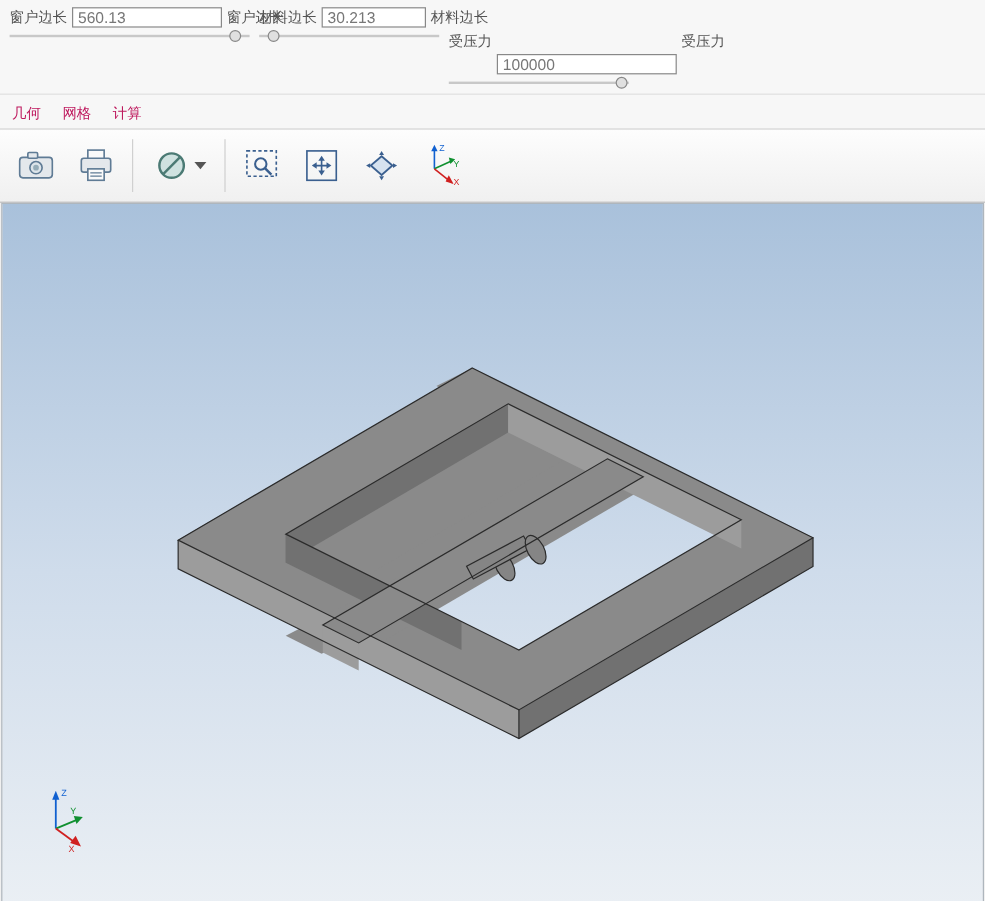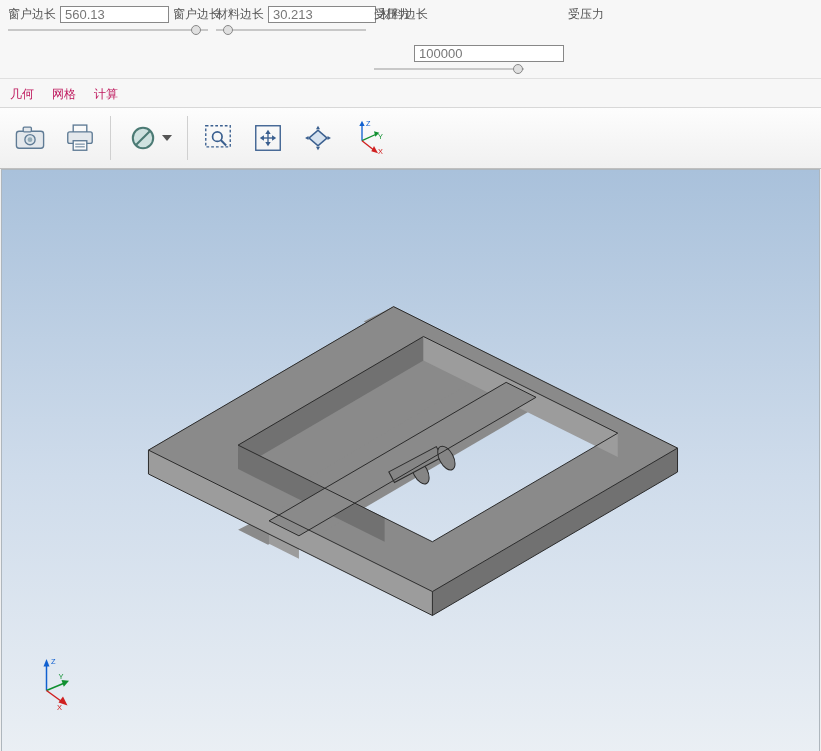--- a/index.html
+++ b/index.html
@@ -1,25 +1,25 @@
 <!DOCTYPE html>
 <html><head>
 <meta charset="utf-8">
 <style>
 * { box-sizing: border-box; margin: 0; padding: 0; }
 body { font-family: "Microsoft YaHei", sans-serif; font-size: 12px; background: #f0f0f0; width: 821px; height: 751px; overflow: hidden; }
 
 
 .param-bar { display: flex; align-items: flex-start; padding: 6px 8px 2px 8px; background: #f7f7f7; gap: 4px; }
 .param-group { display: flex; flex-direction: column; margin-right: 4px; }
-.param-row { display: flex; align-items: flex-start; gap: 4px; }
+.param-row { display: flex; align-items: center; gap: 4px; }
 .param-label { color: #555; font-size: 12px; white-space: nowrap; }
 .param-input { border: 1px solid #888; padding: 1px 4px; font-family: inherit; font-size: 13px; height: 17px; color: #777; }
-.param-input.w1 { width: 109px; }
-.param-input.w2 { width: 108px; }
+.param-input.w1 { width: 125px; }
+.param-input.w2 { width: 87px; }
 .param-input.w3 { width: 150px; margin-top: 39px; }
 .slider-track { position: relative; height: 14px; background: transparent; }
 .slider-line { position: absolute; top: 50%; left: 0; right: 0; height: 2px; background: #c8c8c8; transform: translateY(-50%); }
 .slider-thumb { position: absolute; top: 50%; width: 10px; height: 10px; border-radius: 5px; background: #e0e0e0; border: 1px solid #888; transform: translate(-50%, -50%); }
 .sgroup1 { width: 200px; }
 .sgroup2 { width: 150px; }
 .sgroup3 { width: 150px; }
 
 
 .tabs { padding: 4px 8px 0 8px; background: #f7f7f7; border-top: 1px solid #e0e0e0; display: flex; gap: 14px; font-size: 12px; }

